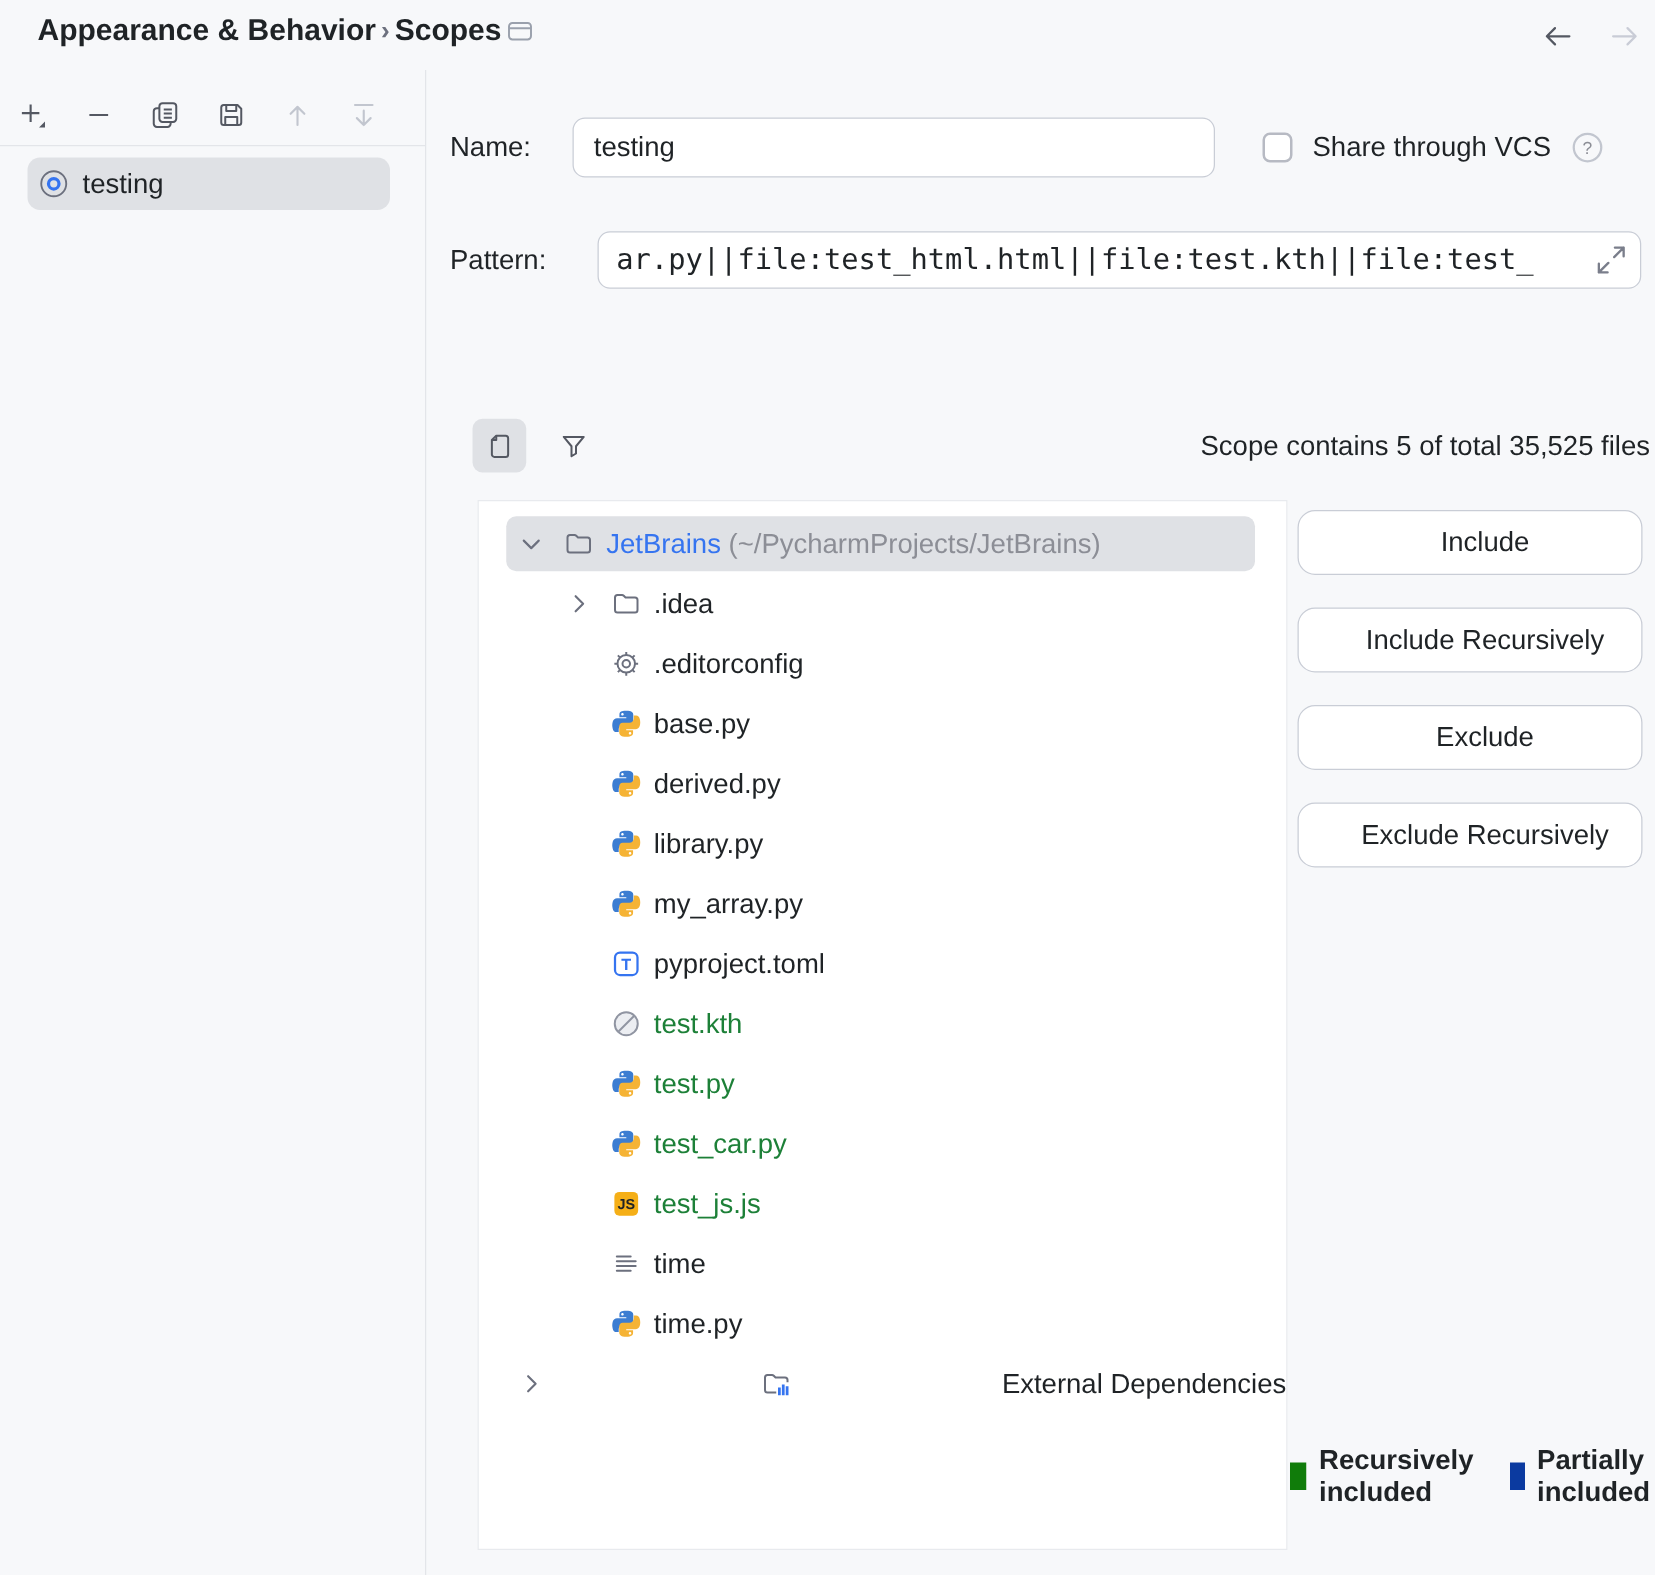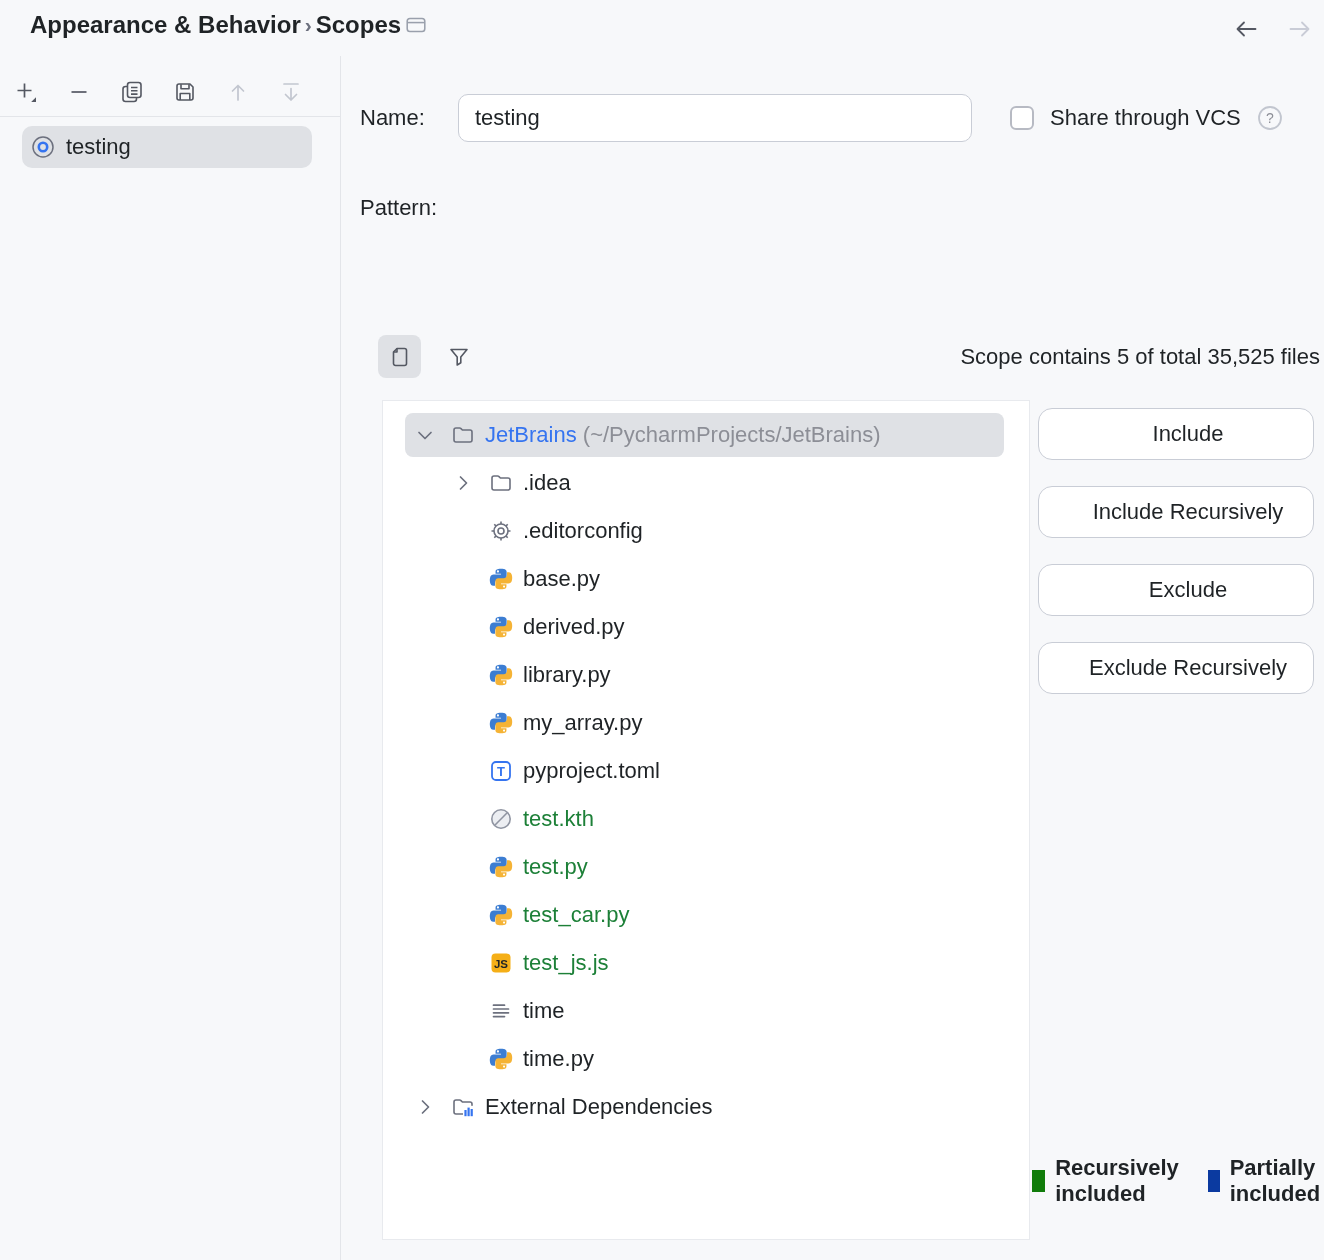--- a/index.html
+++ b/index.html
@@ -161,20 +161,28 @@
     <span>Share through VCS</span>
     <span class="icn i26" id="help-icon">
         <svg viewBox="0 0 26 26">
           <circle cx="13" cy="13" r="11" fill="none" stroke="#c2c6cf" stroke-width="1.8"></circle>
           <text x="13" y="18" text-anchor="middle" font-size="14" fill="#8c8e96" font-family="Liberation Sans, sans-serif">?</text>
         </svg>
       </span>
   </div>
 
   <div class="lbl" id="pattern-label">Pattern:</div>
+  <div class="pattern-wrap">
+    <input class="input" id="pattern-input" type="text" value="ar.py||file:test_html.html||file:test.kth||file:test_" style="">
+    <span class="icn i28 expand-btn" id="expand-icon">
+        <svg viewBox="0 0 24 24" fill="none" stroke="#7a7e8b" stroke-width="1.6" stroke-linecap="round" stroke-linejoin="round">
+          <path d="M14 10l6.5-6.5M14.5 3.5h6v6M10 14l-6.5 6.5M3.5 14.5v6h6"></path>
+        </svg>
+      </span>
+  </div>
 
 
   <div class="tools" id="tools">
       <div class="tool tool-active">
         <span class="icn i24">
           <svg viewBox="0 0 24 24" fill="none" stroke="#545862" stroke-width="1.6" stroke-linejoin="round">
             <path d="M9 3.5h7.5c1.1 0 2 .9 2 2v13c0 1.1-.9 2-2 2h-9c-1.1 0-2-.9-2-2V7z"></path>
             <path d="M9 3.5V7H5.5"></path>
           </svg>
         </span>
@@ -331,21 +339,21 @@
       <div class="trow" style="padding-left: 68px;">
         <span class="spacer"></span>
         <span class="icn ficn">
           <svg viewBox="0 0 16 16">
             <path fill="#3c7dd2" d="M7.95 1.1c-.63 0-1.23.06-1.76.16-1.55.27-1.83.85-1.83 1.9v1.4h3.66v.46H3.07c-1.06 0-1.99.64-2.28 1.86-.33 1.4-.35 2.27 0 3.72.26 1.09.88 1.86 1.95 1.86h1.25V10.8c0-1.21 1.05-2.28 2.28-2.28h3.65c1.01 0 1.83-.83 1.83-1.86V3.16c0-.99-.84-1.74-1.83-1.9-.63-.1-1.28-.16-1.97-.16zM5.97 2.22c.38 0 .69.31.69.7 0 .38-.31.69-.69.69-.38 0-.69-.31-.69-.69 0-.39.31-.7.69-.7z"></path>
             <path fill="#f5b335" d="M8.05 14.9c.63 0 1.23-.06 1.76-.16 1.55-.27 1.83-.85 1.83-1.9v-1.4H7.98v-.46h4.95c1.06 0 1.99-.64 2.28-1.86.33-1.4.35-2.27 0-3.72-.26-1.09-.88-1.86-1.95-1.86h-1.25v1.66c0 1.21-1.05 2.28-2.28 2.28H6.08c-1.01 0-1.83.83-1.83 1.86v3.5c0 .99.84 1.74 1.83 1.9.63.1 1.28.16 1.97.16zm1.98-1.12c-.38 0-.69-.31-.69-.7 0-.38.31-.69.69-.69.38 0 .69.31.69.69 0 .39-.31.7-.69.7z"></path>
           </svg>
         </span>
         <span class="tlabel">time.py</span>
       </div>
-      <div class="trow" style="padding-left: 30px;">
+      <div class="trow" style="padding-left: 30px; justify-content: space-between;">
         <span class="icn chev">
           <svg viewBox="0 0 24 24" fill="none" stroke="#6c707e" stroke-width="1.7" stroke-linecap="round" stroke-linejoin="round">
             <path d="M9.5 6l6 6-6 6"></path>
           </svg>
         </span>
         <span class="icn ficn">
           <svg viewBox="0 0 24 24" fill="none">
             <path d="M3 7c0-1.1.9-2 2-2h3.6c.53 0 1.04.21 1.41.59L11.4 7H19c1.1 0 2 .9 2 2v8c0 1.1-.9 2-2 2H5c-1.1 0-2-.9-2-2z" stroke="#6c707e" stroke-width="1.6"></path>
             <rect x="12" y="10.8" width="11" height="11.4" fill="#fff"></rect>
             <rect x="13.4" y="15" width="2.2" height="6.2" fill="#3574f0"></rect>

